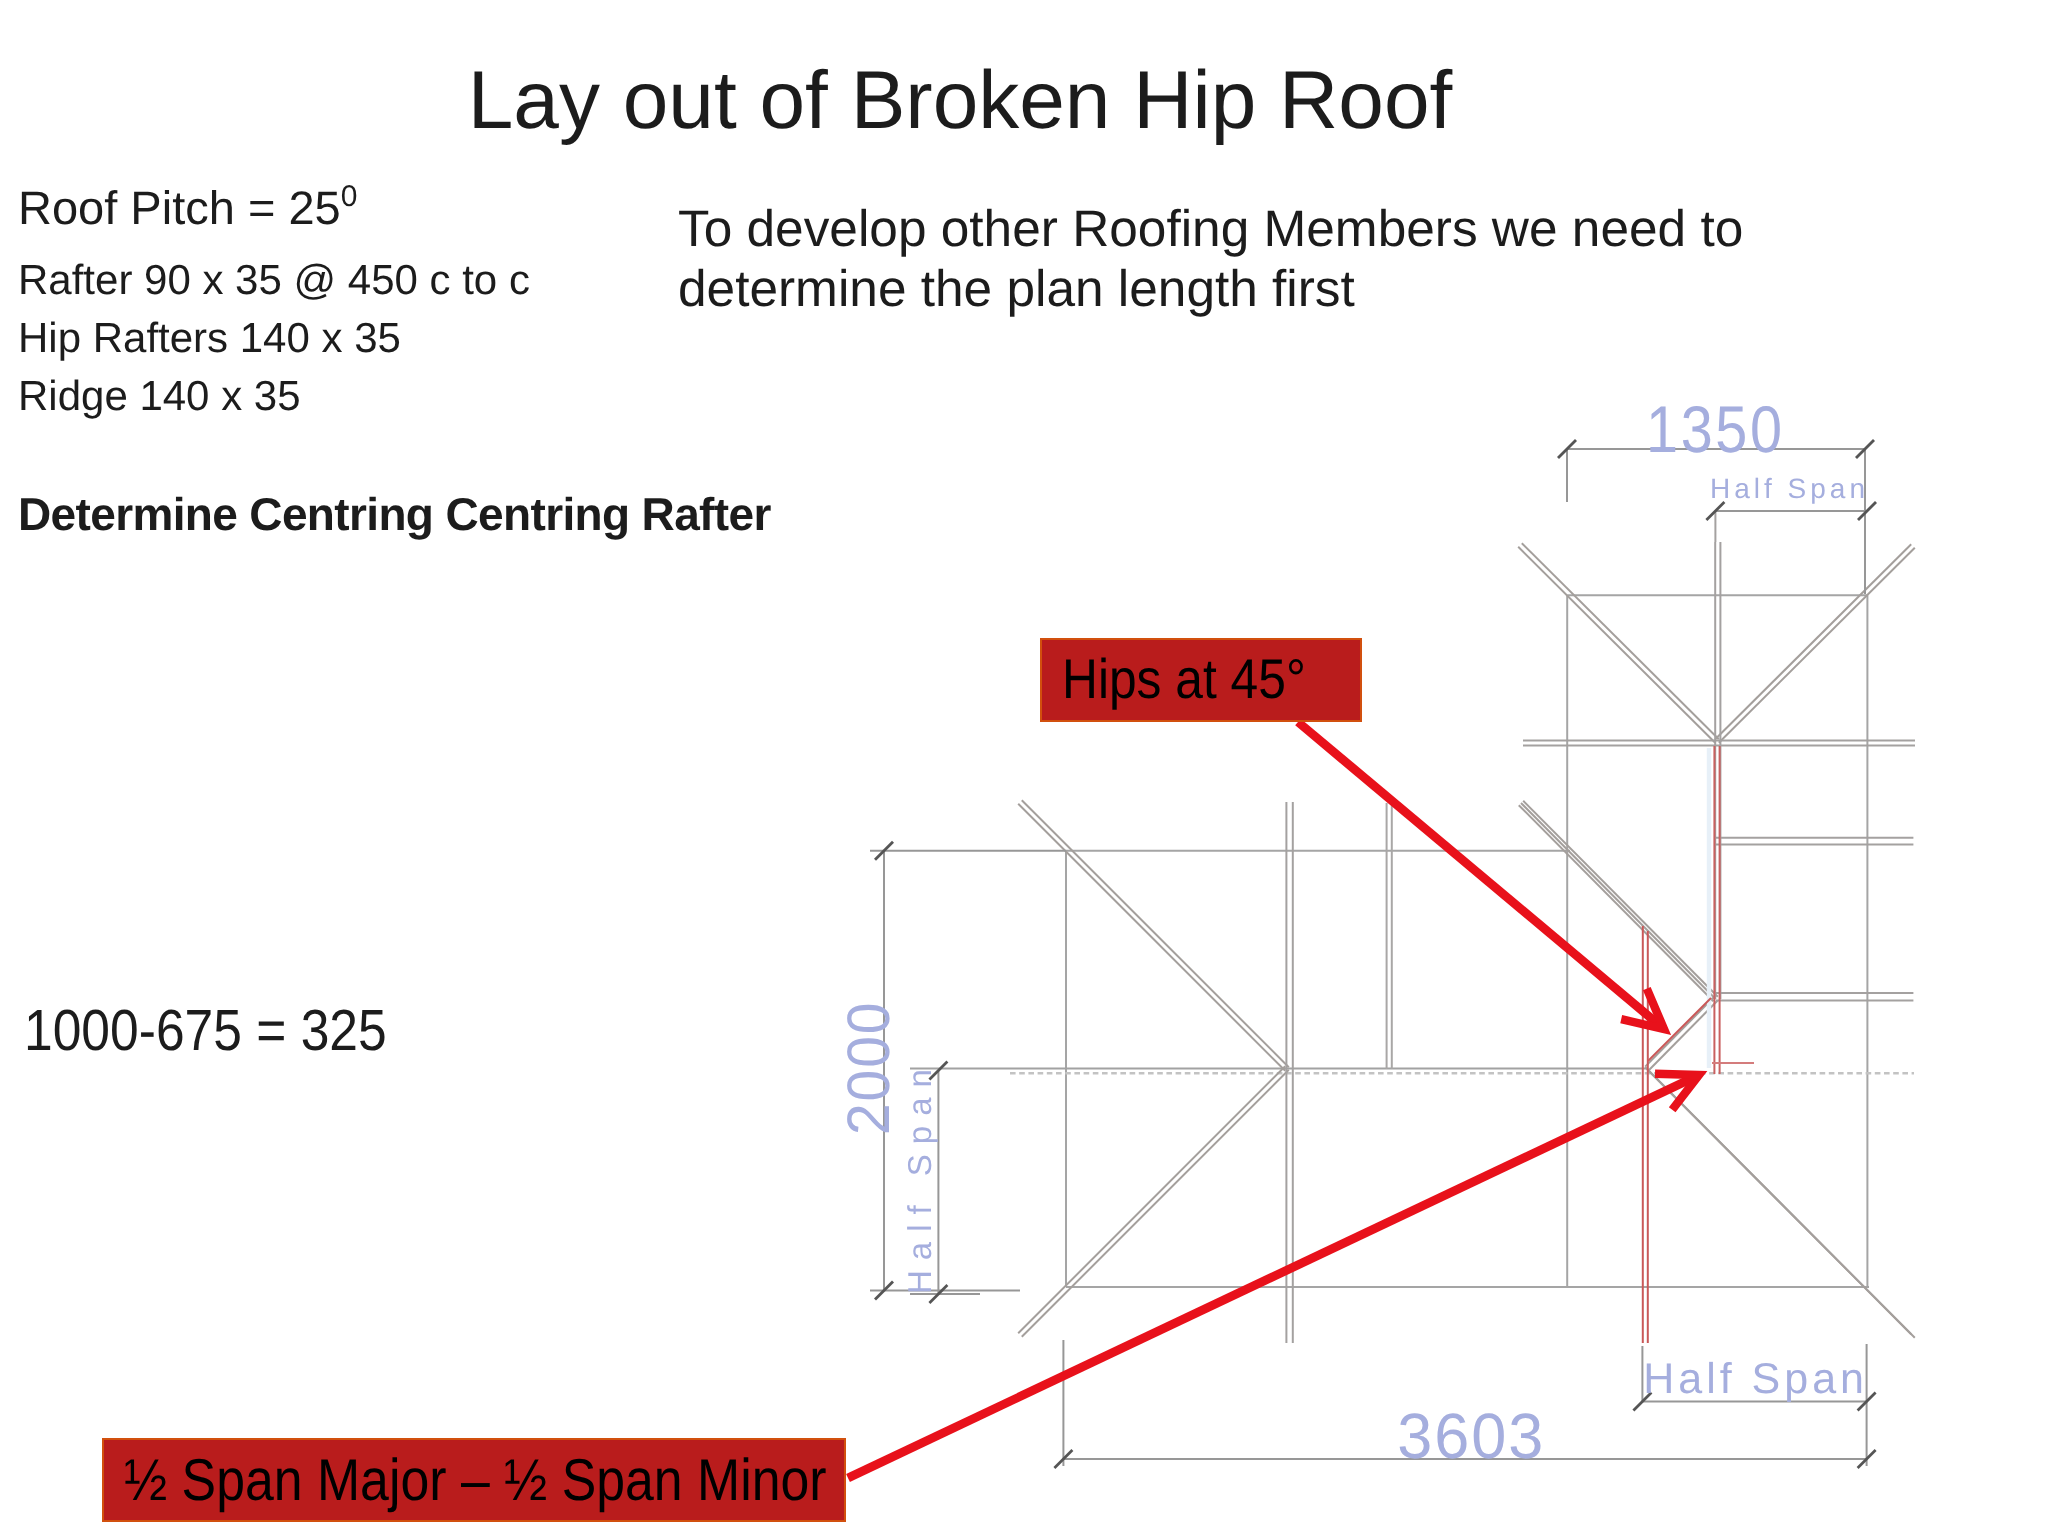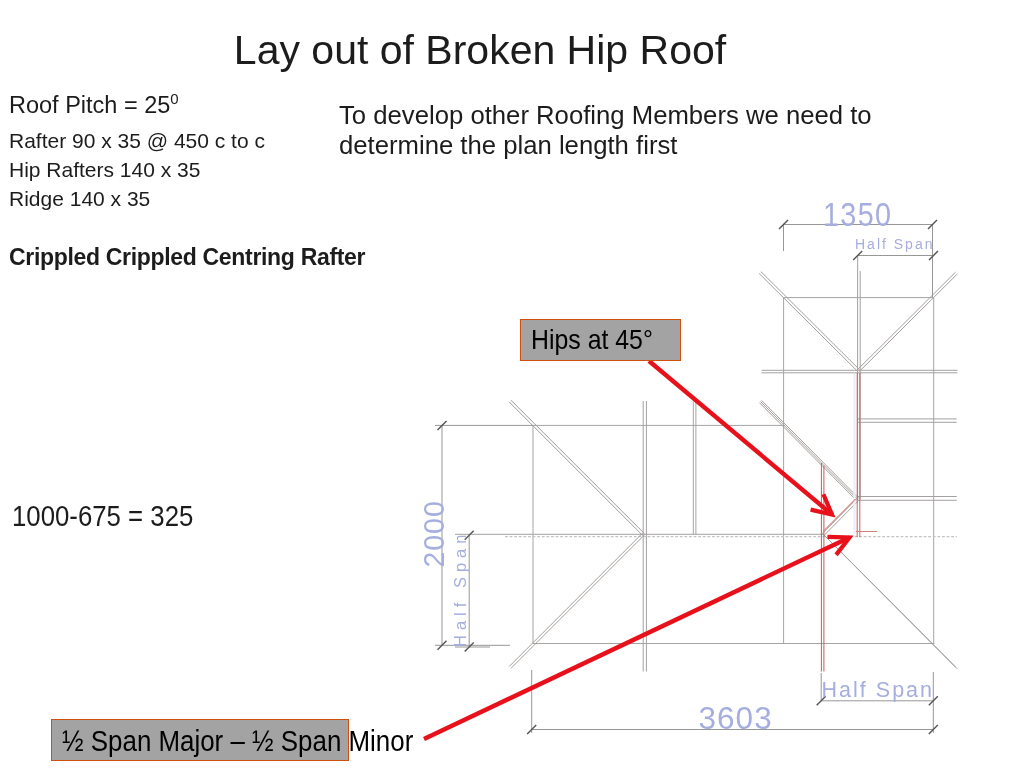--- a/index.html
+++ b/index.html
@@ -1,32 +1,32 @@
 <!DOCTYPE html>
 <html><head>
 <meta charset="utf-8">
 <style>
 html,body{margin:0;padding:0;}
 body{width:1024px;height:768px;position:relative;background:#ffffff;overflow:hidden;
   font-family:"Liberation Sans",sans-serif;}
 .abs{position:absolute;}
 .txt{color:#1c1c1c;white-space:nowrap;}
-.ybox{position:absolute;background:#a3a3a3;border:1.6px solid #d2500e;color:#000;
+.ybox{position:absolute;background:#b91c1c;border:1.6px solid #d2500e;color:#000;
   white-space:nowrap;box-sizing:border-box;}
 </style>
 </head>
 <body>
 
 <div class="abs txt" style="left:-2px;top:27px;width:964px;text-align:center;font-size:41px;">Lay out of Broken Hip Roof</div>
 
 <div class="abs txt" style="left:9px;top:90px;font-size:23.5px;">Roof Pitch = 25<sup style="font-size:15px;">0</sup></div>
 
 <div class="abs txt" style="left:9px;top:126px;font-size:21px;line-height:29px;">Rafter 90 x 35 @ 450 c to c<br>Hip Rafters 140 x 35<br>Ridge 140 x 35</div>
 
-<div class="abs txt" style="left:9px;top:244px;font-size:23px;font-weight:bold;letter-spacing:-0.32px;">Crippled Crippled Centring Rafter</div>
+<div class="abs txt" style="left:9px;top:244px;font-size:23px;font-weight:bold;letter-spacing:-0.32px;">Determine Centring Centring Rafter</div>
 
 <div class="abs txt" style="left:339px;top:100px;font-size:25.7px;line-height:30.4px;">To develop other Roofing Members we need to<br>determine the plan length first</div>
 
 <div class="abs txt" style="left:11.7px;top:500px;font-size:29px;transform:scaleX(0.889);transform-origin:left top;">1000-675 = 325</div>
 
 <svg class="abs" style="left:0;top:0;" width="1024" height="768" viewBox="0 0 1024 768">
 <g fill="none" stroke-linecap="butt">
 
  <g stroke="#a5a5a5" stroke-width="1">
   <line x1="533" y1="425.4" x2="785" y2="425.4"></line>
@@ -203,13 +203,13 @@
 </g>
 
 <g stroke="#e8111b" fill="none">
  <line x1="424" y1="739" x2="849.5" y2="537.5" stroke-width="4.4"></line>
  <polyline points="827.5,536.9 849.5,537.5 836.1,554.9" stroke-width="4.2"></polyline>
 </g>
 </svg>
 
 <div class="ybox" style="left:520.4px;top:319.3px;width:161px;height:42px;font-size:28px;padding:3.3px 0 0 10px;"><span style="display:inline-block;transform:scaleX(0.888);transform-origin:left top;">Hips at 45°</span></div>
 
-<div class="ybox" style="left:51px;top:719px;width:298px;height:42px;font-size:29.5px;padding:4.4px 0 0 10px;"><span style="display:inline-block;transform:scaleX(0.878);transform-origin:left top;">½ Span Major – ½ Span Minor</span></div>
+<div class="ybox" style="left:51px;top:719px;width:372px;height:42px;font-size:29.5px;padding:4.4px 0 0 10px;"><span style="display:inline-block;transform:scaleX(0.878);transform-origin:left top;">½ Span Major – ½ Span Minor</span></div>
 
 </body></html>

